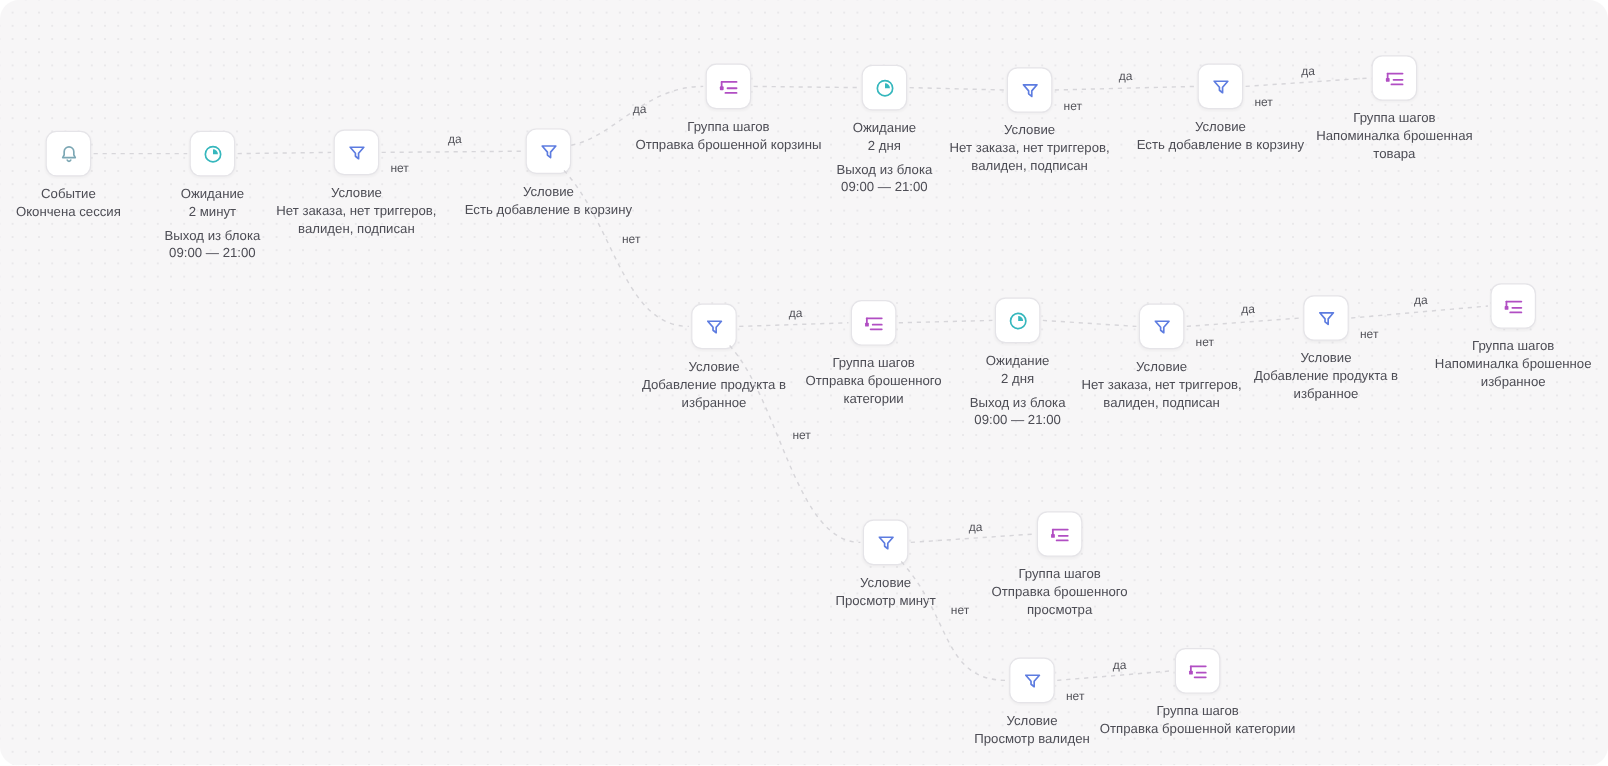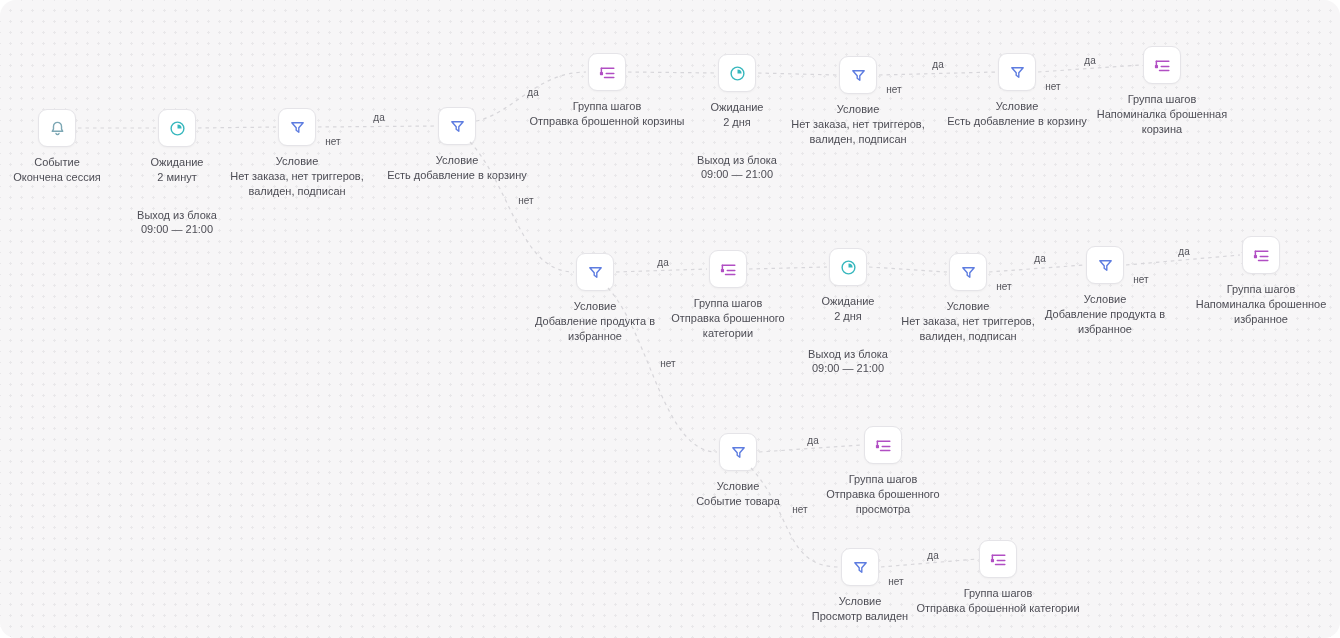--- a/index.html
+++ b/index.html
@@ -10,21 +10,21 @@
           background-size:11px 11px;background-position:5px 5px;}
   svg.wires{position:absolute;left:0;top:0;pointer-events:none;}
   .node{position:absolute;width:200px;text-align:center;}
   .nbox{position:absolute;left:81px;top:0;width:38px;height:38px;background:#ffffff;
         border:1px solid #e5e4e8;border-radius:9px;box-sizing:border-box;
         display:flex;align-items:center;justify-content:center;
         box-shadow:0 1px 2px rgba(40,40,50,.04);cursor:pointer;}
   .nbox svg{width:21px;height:21px;display:block;}
   .ntitle{margin-top:46px;font-size:11px;color:#4d4d55;line-height:15px;}
   .nsub{font-size:11px;color:#4d4d55;line-height:15px;}
-  .nnote{margin-top:23px;font-size:11px;color:#4d4d55;line-height:14px;}
+  .nnote{margin-top:5px;font-size:11px;color:#4d4d55;line-height:14px;}
   .side{position:absolute;font-size:10px;color:#53535a;transform:translate(-50%,-50%);
         white-space:nowrap;}
   .elabel{position:absolute;font-size:10px;color:#53535a;transform:translate(-50%,-50%);
         white-space:nowrap;}
 </style>
 </head>
 <body>
 
 <div class="stage">
   <div class="canvas" id="canvas">
@@ -143,21 +143,21 @@
               <path d="M5 7.2h14.2"></path>
               <path d="M5 7.2v4.4"></path>
               <rect x="3.3" y="11.4" width="3.6" height="3.6" rx="0.8" fill="#b14ec3" stroke="none"></rect>
               <path d="M10.6 13.2h8.6"></path>
               <path d="M8.6 17.6h10.6"></path>
             </svg>
           </span>
         </span>
         <div class="ntitle">Группа шагов</div>
         <div class="nsub">Напоминалка брошенная</div>
-        <div class="nsub">корзина</div>
+        <div class="nsub">товара</div>
       </div>
       <div class="node" style="left: 495px; top: 253px;">
         <span class="nbox">
           <span>
             <svg viewBox="0 0 24 24" fill="none" stroke="#5d7ce0" stroke-width="1.6" stroke-linecap="round" stroke-linejoin="round">
               <path d="M5.5 6.5h13l-5 5.8v5.2l-3-2.4v-2.8Z"></path>
             </svg>
           </span>
         </span>
         <div class="ntitle">Условие</div>
@@ -240,21 +240,21 @@
       </div>
       <div class="node" style="left: 638px; top: 433px;">
         <span class="nbox">
           <span>
             <svg viewBox="0 0 24 24" fill="none" stroke="#5d7ce0" stroke-width="1.6" stroke-linecap="round" stroke-linejoin="round">
               <path d="M5.5 6.5h13l-5 5.8v5.2l-3-2.4v-2.8Z"></path>
             </svg>
           </span>
         </span>
         <div class="ntitle">Условие</div>
-        <div class="nsub">Событие товара</div>
+        <div class="nsub">Просмотр минут</div>
       </div>
       <div class="node" style="left: 783px; top: 426px;">
         <span class="nbox">
           <span>
             <svg viewBox="0 0 24 24" fill="none" stroke="#b14ec3" stroke-width="1.7" stroke-linecap="round">
               <path d="M5 7.2h14.2"></path>
               <path d="M5 7.2v4.4"></path>
               <rect x="3.3" y="11.4" width="3.6" height="3.6" rx="0.8" fill="#b14ec3" stroke="none"></rect>
               <path d="M10.6 13.2h8.6"></path>
               <path d="M8.6 17.6h10.6"></path>

